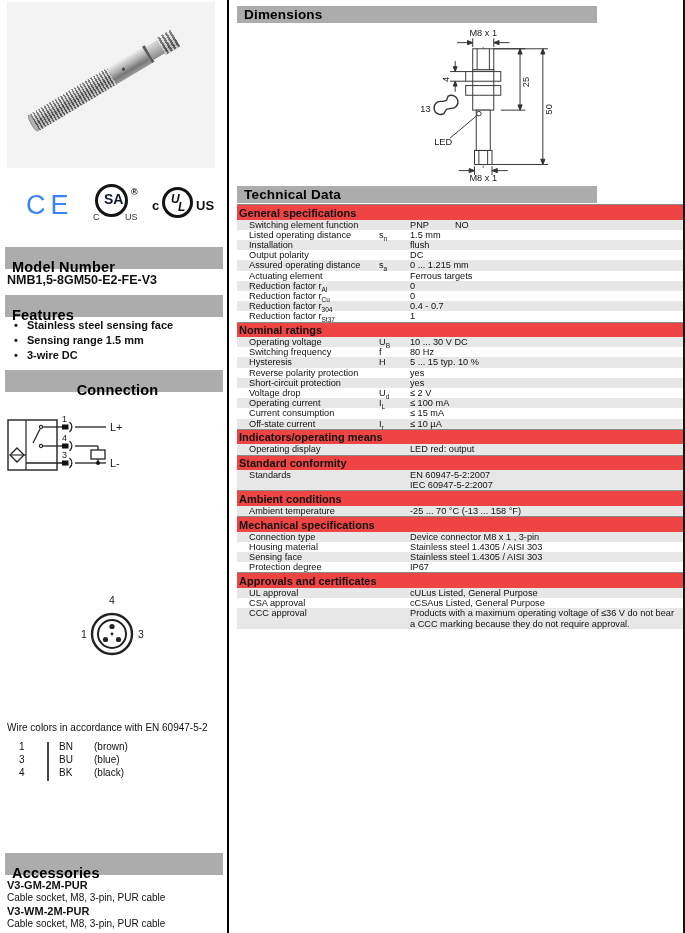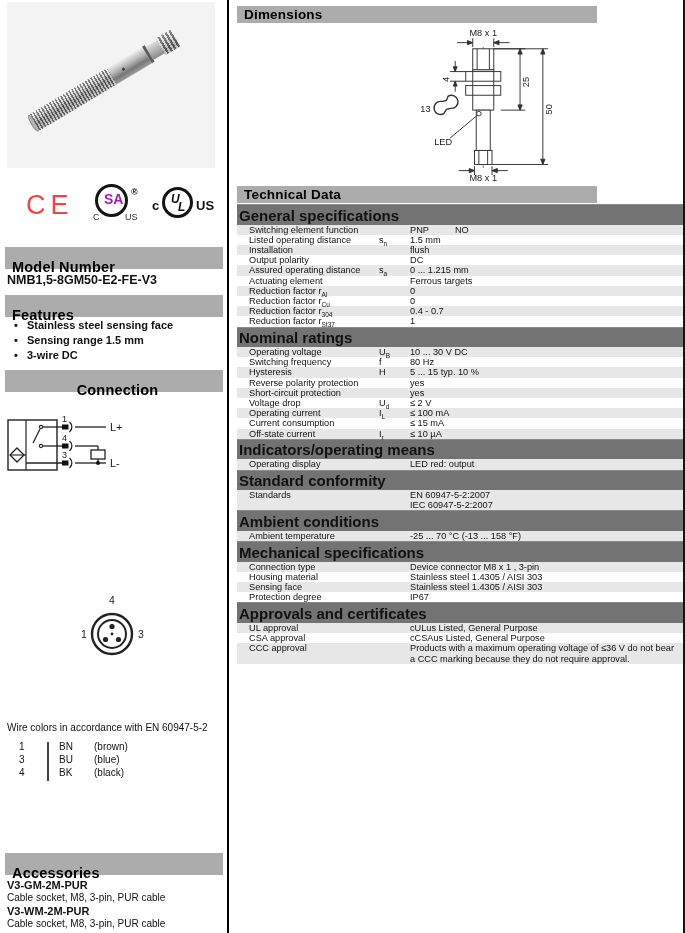--- a/index.html
+++ b/index.html
@@ -33,24 +33,24 @@
   .s-groove {left:133px; width:3px; background:#5a5a5a;}
   .s-neck {left:136px; top:2px !important; width:13px; height:15px !important;
     background:linear-gradient(180deg,#dcdcdc,#8a8a8a);}
   .s-conn {left:149px; width:17px;
     background:
       repeating-linear-gradient(90deg, rgba(255,255,255,.5) 0 2px, rgba(60,60,60,.55) 2px 4.2px),
       linear-gradient(180deg,#e6e6e6 0%,#aaa 45%,#707070 78%,#949494 100%);}
   .s-dot {left:104px; top:8px !important; width:3px; height:3px !important; background:#3c3c3c; border-radius:50%;}
 
   
-  .ce {position:absolute; left:26px; top:190px; font-size:27px; font-weight:500; letter-spacing:5px; color:#ef4444;}
+  .ce {position:absolute; left:26px; top:190px; font-size:27px; font-weight:500; letter-spacing:5px; color:#3b82f6;}
   .csa {position:absolute; left:93px; top:184px; width:50px; height:40px;}
   .csa-circle {position:absolute; left:2px; top:0; width:33px; height:33px; border:3.5px solid #141414; border-radius:50%; box-sizing:border-box;}
-  .csa-sa {position:absolute; left:11px; top:7px; font-size:14px; font-weight:bold; color:#a21caf;}
+  .csa-sa {position:absolute; left:11px; top:7px; font-size:14px; font-weight:bold; color:#0f172a;}
   .csa-reg {position:absolute; left:38px; top:3px; font-size:9px; font-weight:bold;}
   .csa-c  {position:absolute; left:0px;  top:28px; font-size:9px; color:#333;}
   .csa-us {position:absolute; left:32px; top:28px; font-size:9px; color:#333;}
   .ul {position:absolute; left:152px; top:187px; width:66px; height:36px;}
   .ul-c  {position:absolute; left:0; top:11px; font-size:13px; font-weight:bold;}
   .ul-circle {position:absolute; left:10px; top:0; width:31px; height:31px; border:3px solid #141414; border-radius:50%; box-sizing:border-box;}
   .ul-u {position:absolute; left:6px; top:2px;  font-size:12px; font-weight:bold; font-style:italic;}
   .ul-l {position:absolute; left:13px; top:10px; font-size:12px; font-weight:bold; font-style:italic;}
   .ul-us {position:absolute; left:44px; top:11px; font-size:13px; font-weight:bold;}
 
@@ -65,22 +65,22 @@
   .wrule {position:absolute; left:40px; top:2px; width:1.5px; height:39px; background:#444;}
   .wrow {display:flex; font-size:10px; line-height:13px;}
   .wpin  {width:52px; padding-left:12px; box-sizing:border-box;}
   .wcode {width:35px;}
 
   .acc-model {position:absolute; left:7px; font-size:11px; font-weight:bold;}
   .acc-desc  {position:absolute; left:7px; font-size:10px;}
 
   
   .tech-table {position:absolute; left:0; top:204px; width:446px;}
-  .tsec {font-size:15px; font-weight:bold; border-top:1px solid #8a8a8a;
-         padding:1.5px 0 1px 2px; background:#737373;}
+  .tsec {font-size:11px; font-weight:bold; border-top:1px solid #8a8a8a;
+         padding:1.5px 0 1px 2px; background:#ef4444;}
   .trow {display:flex; align-items:flex-start; font-size:9.2px; line-height:10.2px;justify-content:flex-end;}
   .trow.shade {background:#e7e7e7;}
   .c1 {flex:none; width:142px; padding-left:12px; box-sizing:border-box;}
   .c2 {flex:none; width:31px;}
   .c3 {flex:1; white-space:pre-line; padding-right:4px;}
   .v2 {margin-left:26px;}
   sub {font-size:6.5px; line-height:0;}
 
   svg text {font-family:"Liberation Sans", sans-serif; fill:#1a1a1a;}
 </style>

